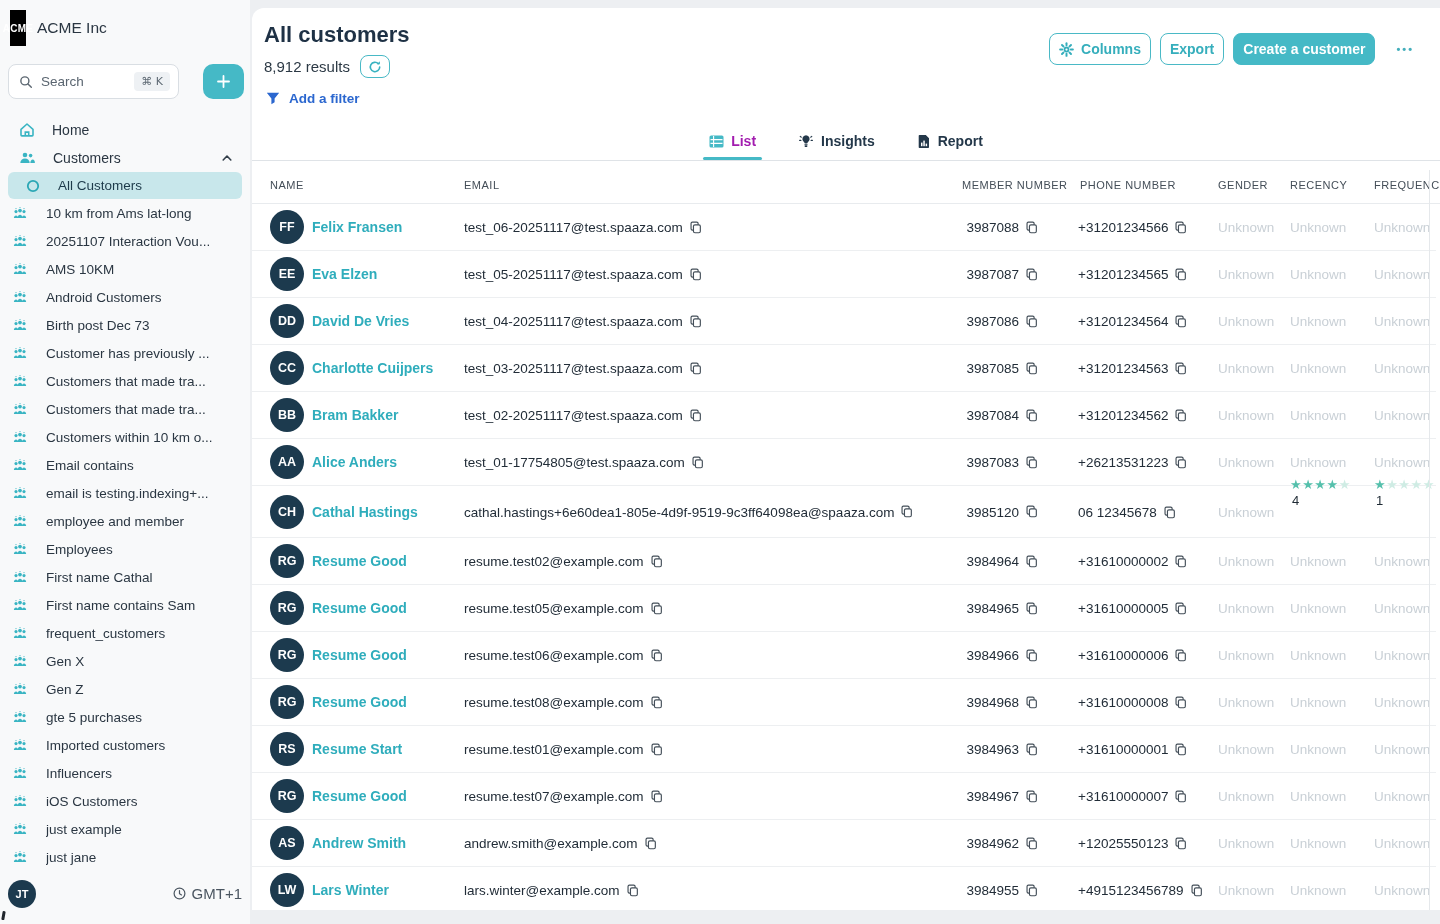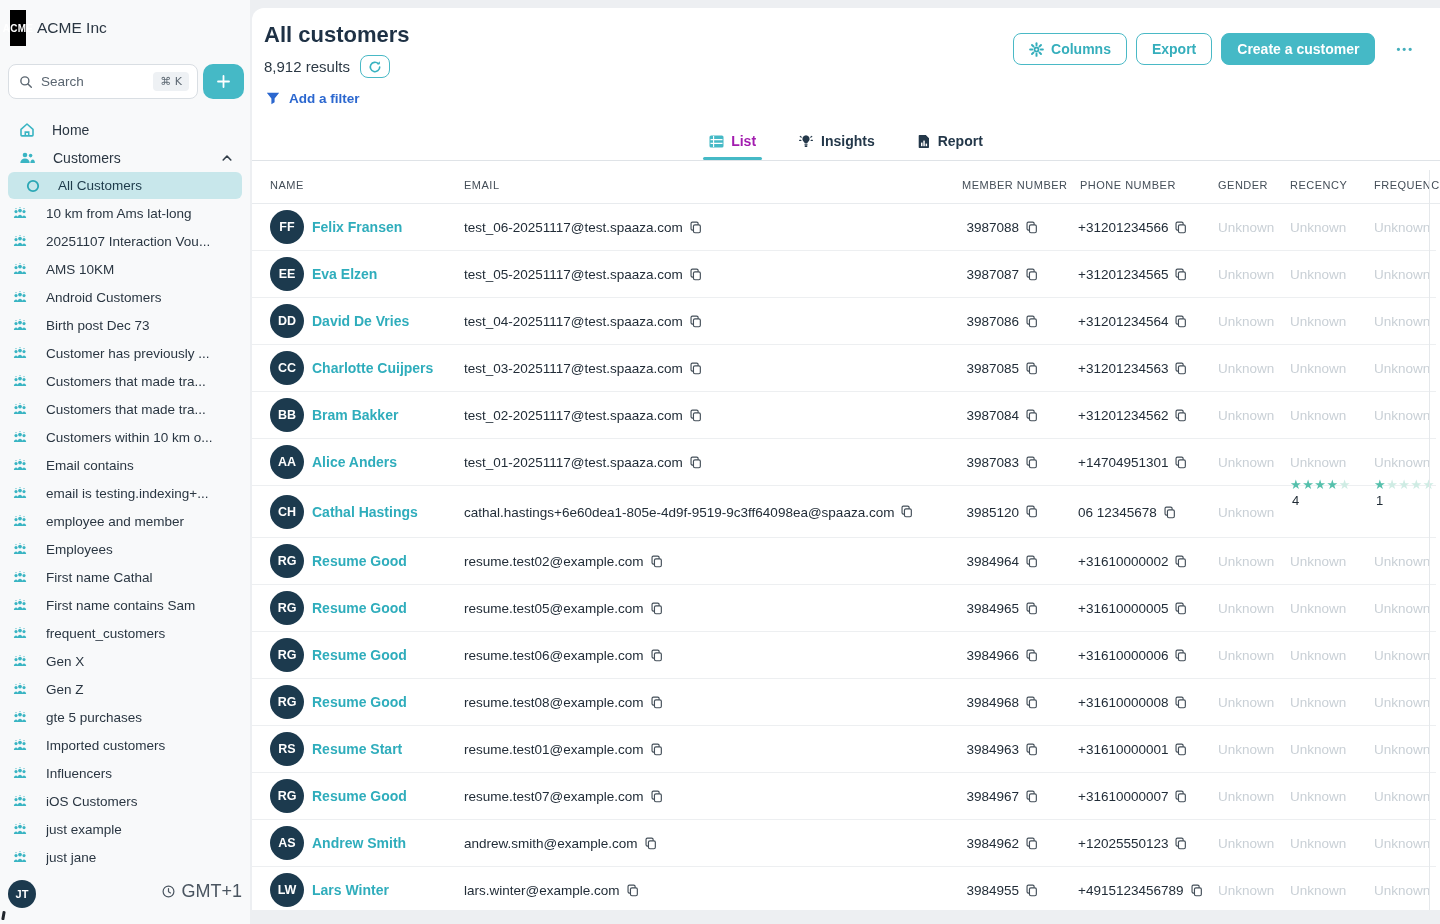--- a/index.html
+++ b/index.html
@@ -4,44 +4,44 @@
 <style>
   * { margin:0; padding:0; box-sizing:border-box; }
   html,body { width:1440px; height:924px; overflow:hidden; font-family:"Liberation Sans", sans-serif; background:#edeff2; }
   .glyph { font-family:"DejaVu Sans","Liberation Sans",sans-serif; }
 
   
   .sidebar { position:absolute; left:0; top:0; width:250px; height:924px; background:#f8f9fa; }
   .brand { position:absolute; left:10px; top:10px; display:flex; align-items:center; gap:11px; }
   .brand-logo { width:16px; height:36px; background:#000; color:#fff; display:flex; align-items:center; justify-content:center; font-size:10px; font-weight:700; letter-spacing:.3px; }
   .brand-name { font-size:15.5px; color:#2a3642; }
-  .search-row { position:absolute; left:8px; top:64px; width:236px; display:flex; gap:5px; }
+  .search-row { position:absolute; left:8px; top:64px; width:236px; display:flex; gap:24px; }
   .search-box { flex:1; height:35px; background:#fff; border:1px solid #d9dee3; border-radius:8px; display:flex; align-items:center; padding:0 8px 0 10px; gap:8px; }
   .search-ph { font-size:13.5px; color:#5a6570; flex:1; }
   .kbd { background:#eef1f4; border-radius:4px; padding:3px 7px; font-size:11px; color:#5f6a74; white-space:nowrap; }
   .add-btn { width:41px; height:35px; background:#45b9c6; border-radius:10px; border:none; display:flex; align-items:center; justify-content:center; cursor:pointer; }
   .nav { position:absolute; left:0; top:116px; width:250px; }
   .nav-item { height:28px; display:flex; align-items:center; padding-left:18px; gap:16px; font-size:14px; color:#2a3642; cursor:pointer; position:relative; }
   .nav-item .chev { position:absolute; right:16px; top:7px; }
   .segments { position:absolute; left:0; top:172px; width:250px; list-style:none; }
   .seg { height:28px; display:flex; align-items:center; padding-left:12px; gap:18px; font-size:13.5px; color:#2a3642; cursor:pointer; }
   .seg .lbl { white-space:nowrap; overflow:hidden; }
   .seg.selected { background:#c8e7eb; border-radius:6px; margin:0 8px; padding-left:18px; height:27px; color:#1d3a4a; }
   .side-footer { position:absolute; left:0; bottom:0; width:250px; height:58px; background:#f8f9fa; }
   .jt-avatar { position:absolute; left:8px; bottom:16px; width:28px; height:28px; border-radius:50%; background:#1c3a4e; color:#fff; font-size:11px; font-weight:700; display:flex; align-items:center; justify-content:center; }
-  .tz { position:absolute; right:8px; bottom:22px; display:flex; align-items:center; gap:6px; font-size:18px; color:#4a5560; }
+  .tz { position:absolute; right:8px; bottom:22px; display:flex; align-items:center; gap:6px; font-size:15px; color:#4a5560; }
 
   
   .card { position:absolute; left:252px; top:8px; width:1188px; height:902px; background:#fff; border-top-left-radius:12px; overflow:hidden; }
   .page-title { position:absolute; left:12px; top:14px; font-size:22px; font-weight:700; color:#1e3145; }
   .results-row { position:absolute; left:12px; top:47px; display:flex; align-items:center; gap:10px; }
   .results-txt { font-size:15px; color:#2c3945; }
   .refresh-btn { width:30px; height:23px; border:1.5px solid #49b9c6; border-radius:8px; background:#fff; display:flex; align-items:center; justify-content:center; cursor:pointer; }
   .actions { position:absolute; top:25px; right:26px; display:flex; align-items:center; gap:9px; }
-  .btn { height:32px; border-radius:8px; font-size:14px; font-weight:700; display:inline-flex; align-items:center; gap:7px; padding:0 15px; cursor:pointer; }
+  .btn { height:32px; border-radius:8px; font-size:14px; font-weight:700; display:inline-flex; align-items:center; gap:7px; padding:0 9px; cursor:pointer; }
   .btn-outline { background:#fff; border:1.5px solid #4ab9c6; color:#35aebc; }
   .btn-solid { background:#45b9c6; border:1.5px solid #45b9c6; color:#fff; }
   .more-dots { margin-left:12px; color:#43aebb; font-size:11px; letter-spacing:2px; font-weight:700; cursor:pointer; }
   .filter-row { position:absolute; left:14px; top:83px; display:flex; align-items:center; gap:9px; cursor:pointer; }
   .filter-lbl { font-size:13.5px; font-weight:700; color:#2b67cf; }
   .tabbar { position:absolute; left:0; top:114px; width:1188px; height:39px; border-bottom:1px solid #dfe3e7; display:flex; justify-content:center; gap:38px; }
   .tab { display:flex; align-items:center; gap:7px; font-size:14px; font-weight:700; color:#24384a; position:relative; cursor:pointer; padding:0 2px; }
   .tab.active { color:#a21caf; }
   .tab.active::after { content:""; position:absolute; left:-4px; right:-4px; bottom:0; height:3px; background:#45b9c6; border-radius:2px; }
 
@@ -923,39 +923,39 @@
     <div class="cell c-frequency">
           <span class="unknown">Unknown</span>
         </div>
   </div>
       <div class="trow">
     <div class="avatar">
           <span class="avatar-txt">AA</span>
         </div>
     <a class="cell c-name">Alice Anders</a>
     <div class="cell c-email">
-      <span class="email-txt">test_01-20251117@test.spaaza.com</span>
+      <span class="email-txt">test_01-17754805@test.spaaza.com</span>
       <span class="copy-icon">
         <svg width="13" height="14" viewBox="0 0 14 15">
               <rect x="4.8" y="4.6" width="7.4" height="8.6" rx="1.6" fill="none" stroke="#434e58" stroke-width="1.25"></rect>
               <path d="M9.8 4.6V3.2a1.5 1.5 0 00-1.5-1.5H3.7a1.5 1.5 0 00-1.5 1.5v5.6a1.5 1.5 0 001.5 1.5h1.1" fill="none" stroke="#434e58" stroke-width="1.25"></path>
             </svg>
       </span>
     </div>
     <div class="cell c-member">
       <span class="member-txt">3987083</span>
       <span class="copy-icon">
         <svg width="13" height="14" viewBox="0 0 14 15">
               <rect x="4.8" y="4.6" width="7.4" height="8.6" rx="1.6" fill="none" stroke="#434e58" stroke-width="1.25"></rect>
               <path d="M9.8 4.6V3.2a1.5 1.5 0 00-1.5-1.5H3.7a1.5 1.5 0 00-1.5 1.5v5.6a1.5 1.5 0 001.5 1.5h1.1" fill="none" stroke="#434e58" stroke-width="1.25"></path>
             </svg>
       </span>
     </div>
     <div class="cell c-phone">
-      <span class="phone-txt">+14704951301</span>
+      <span class="phone-txt">+26213531223</span>
       <span class="copy-icon">
         <svg width="13" height="14" viewBox="0 0 14 15">
               <rect x="4.8" y="4.6" width="7.4" height="8.6" rx="1.6" fill="none" stroke="#434e58" stroke-width="1.25"></rect>
               <path d="M9.8 4.6V3.2a1.5 1.5 0 00-1.5-1.5H3.7a1.5 1.5 0 00-1.5 1.5v5.6a1.5 1.5 0 001.5 1.5h1.1" fill="none" stroke="#434e58" stroke-width="1.25"></path>
             </svg>
       </span>
     </div>
     <div class="cell c-gender">
           <span class="unknown">Unknown</span>
         </div>

